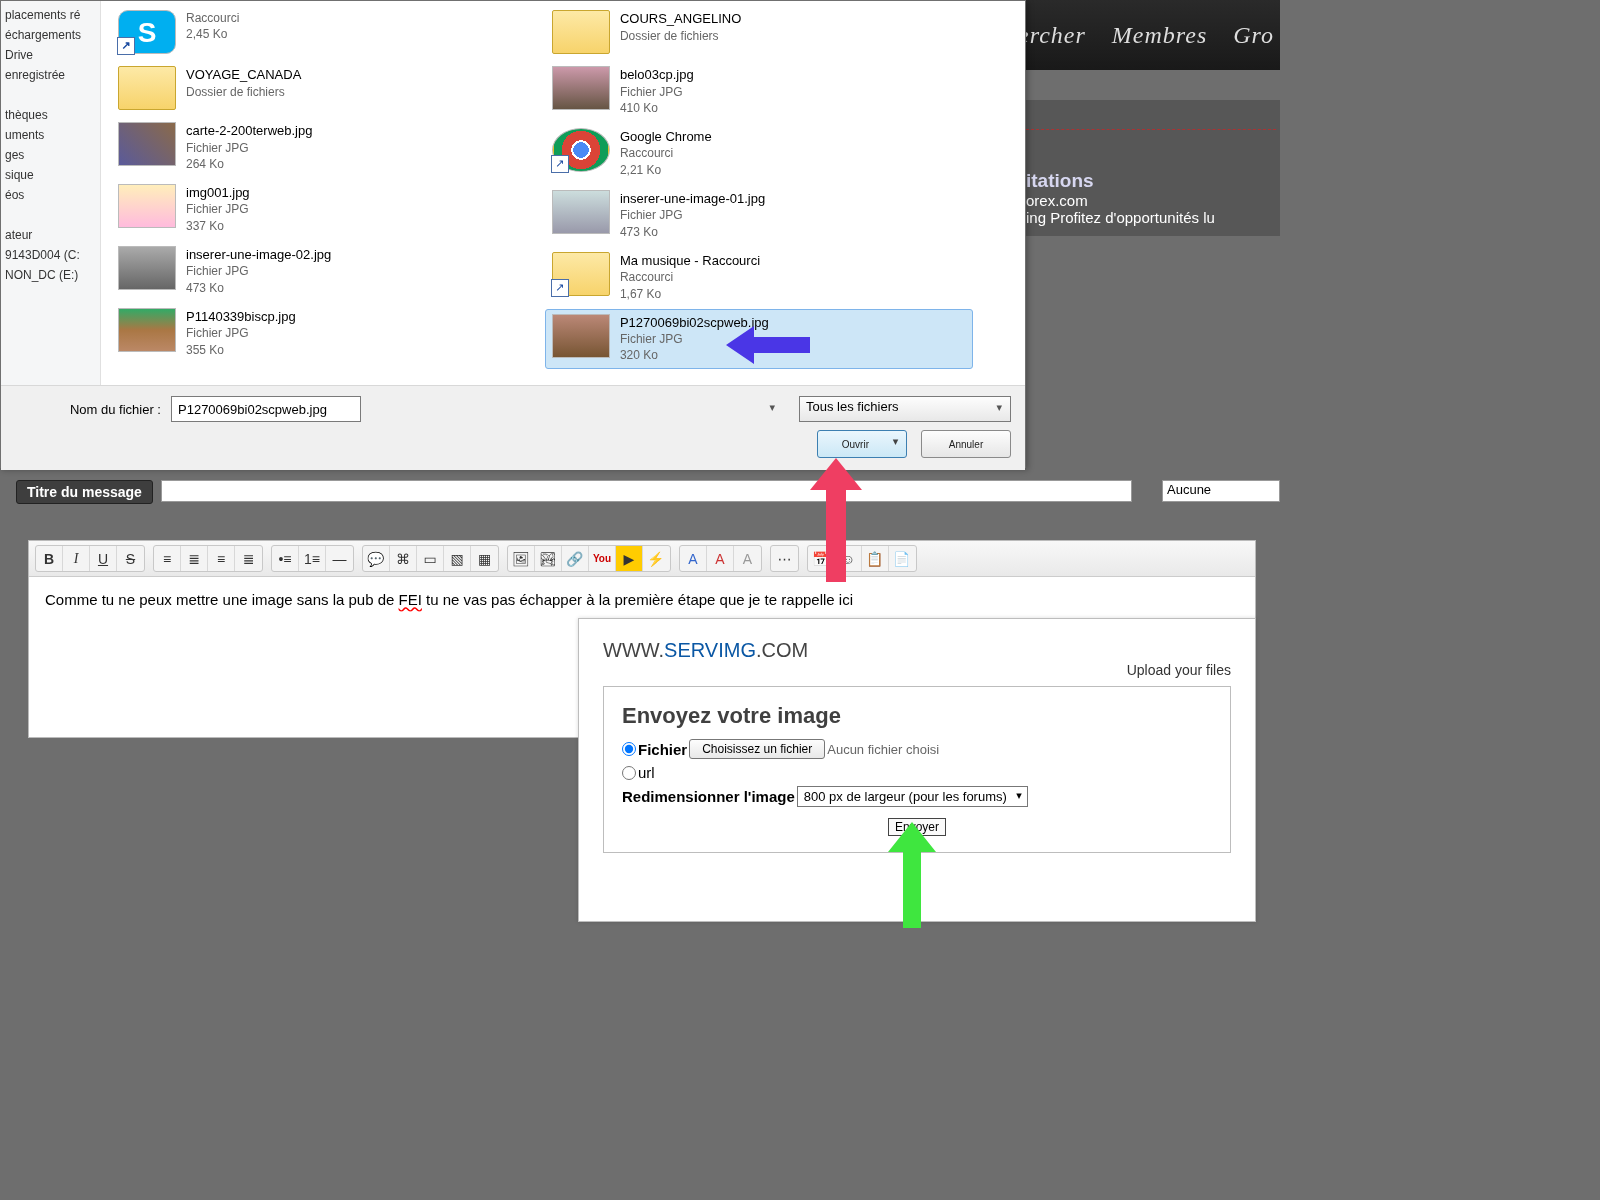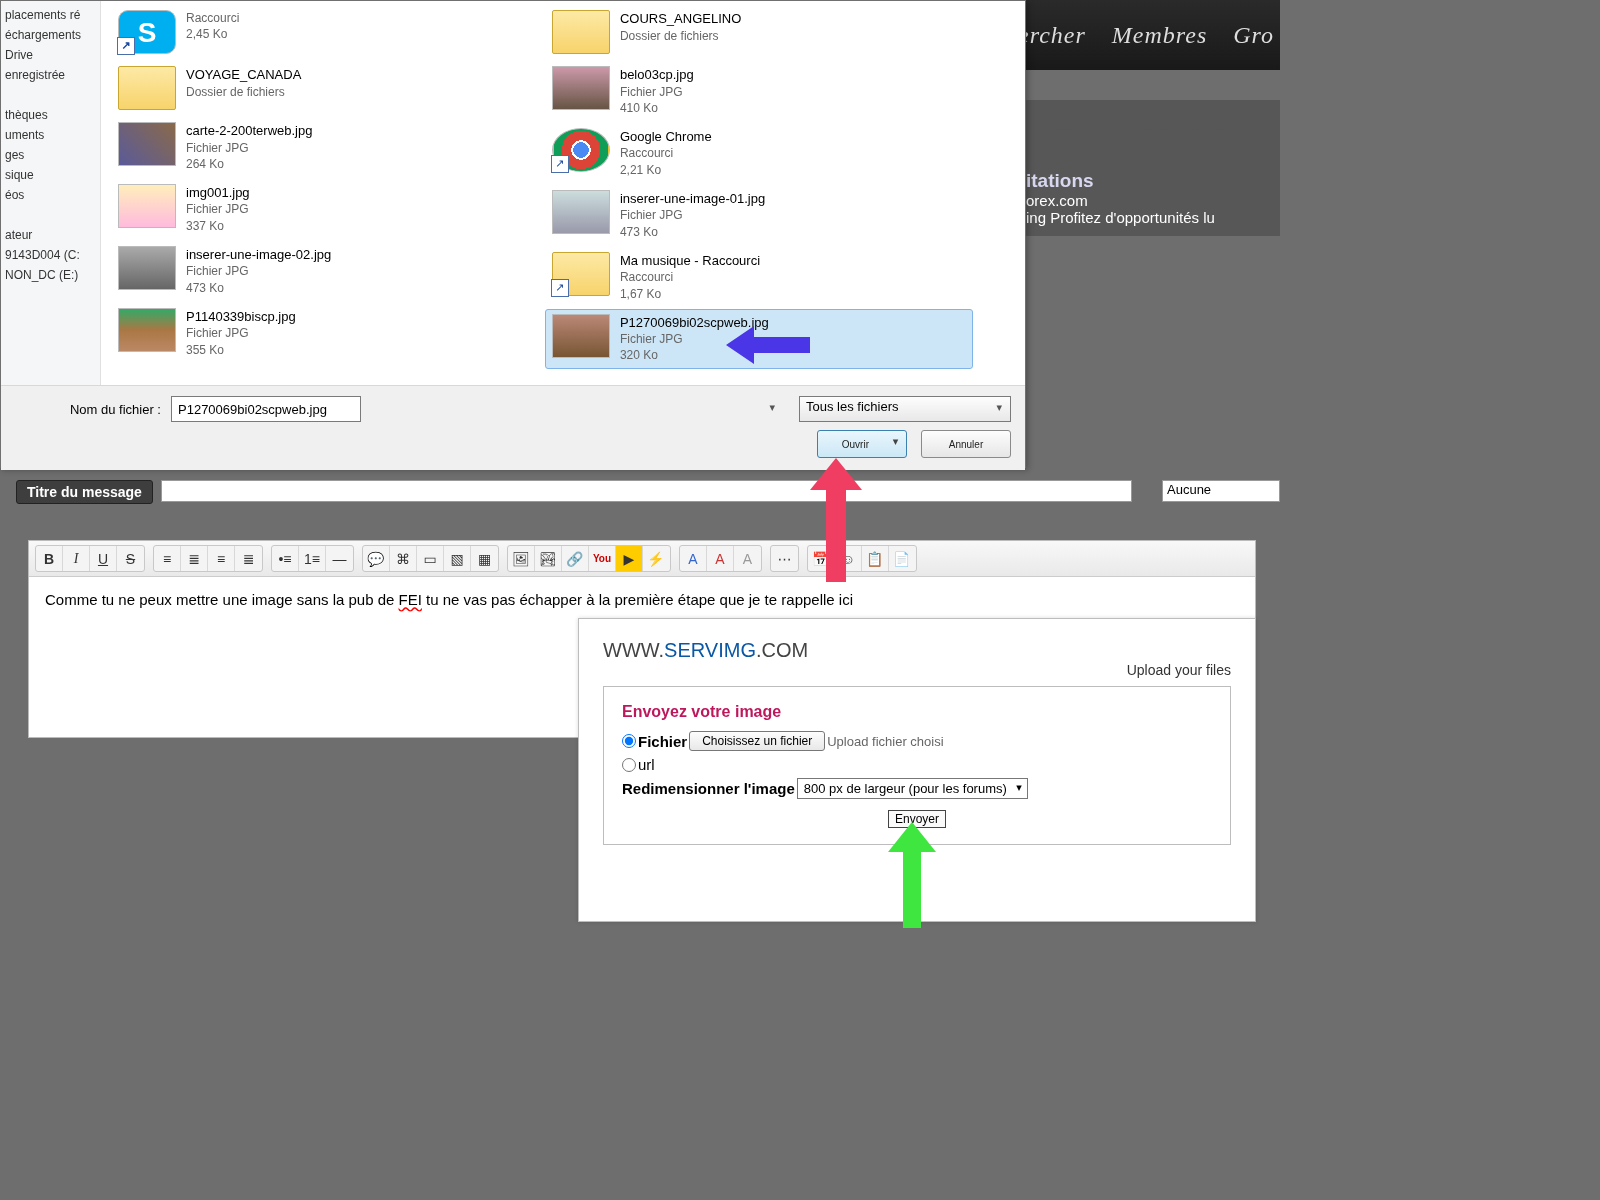--- a/index.html
+++ b/index.html
@@ -73,21 +73,21 @@
 .ed-content { padding: 14px 16px; font-size: 15px; color: #000; min-height: 160px; }
 .red-sq { text-decoration: underline wavy red; }
 
 
 .servimg { position: absolute; left: 578px; top: 618px; width: 678px; height: 304px; background: #fff; border: 1px solid #bdbdbd; box-shadow: 0 0 4px rgba(0,0,0,.15); padding: 20px 24px; }
 .servimg .brand { text-align: left; font-family: "Arial Black", sans-serif; font-size: 20px; letter-spacing: 0; }
 .servimg .brand span.a { color: #0a57a4; }
 .servimg .brand span.b { color: #444; }
 .servimg .sub { text-align: right; font-size: 14px; color: #333; margin-bottom: 8px; }
 .svbox { border: 1px solid #bdbdbd; padding: 16px 18px; }
-.svbox h3 { color: #be185d; font-size: 16px; font-weight: bold; margin-bottom: 10px; }
+.svbox h3 { color: #404040; font-size: 22px; font-weight: bold; margin-bottom: 10px; }
 .svline { display: flex; align-items: center; gap: 2px; margin: 5px 0; font-size: 15px; }
 .svline input[type=radio] { width: 14px; height: 14px; }
 .chip-btn { border: 1px solid #777; border-radius: 3px; background: linear-gradient(#fdfdfd,#e8e8e8); font-size: 12px; padding: 2px 12px; cursor: pointer; }
 .svsel { border: 1px solid #777; background: #fff; font-size: 13px; padding: 2px 20px 2px 6px; position: relative; }
 .svsel::after { content: "▾"; position: absolute; right: 5px; top: 2px; font-size: 11px; }
 .send { border: 1px solid #444; background: #fafafa; font-size: 12px; padding: 1px 6px; margin-top: 6px; display: inline-block; cursor: pointer; }
 .center { text-align: center; }
 .grey { color: #666; font-size: 13px; }
 </style>
 </head>
@@ -320,21 +320,21 @@
   <div class="brand">
     <span class="b">WWW.</span><span class="a">SERVIMG</span><span class="b">.COM</span>
   </div>
   <div class="sub">Upload your files</div>
   <div class="svbox">
     <h3>Envoyez votre image</h3>
     <div class="svline">
       <input type="radio" checked="" style="">
       <b>Fichier</b>
       <span class="chip-btn">Choisissez un fichier</span>
-      <span class="grey">Upload fichier choisi</span>
+      <span class="grey">Aucun fichier choisi</span>
     </div>
     <div class="svline">
       <input type="radio" style="">
       <span>url</span>
     </div>
     <div class="svline">
       <b>Redimensionner l'image</b>
       <span class="svsel">800 px de largeur (pour les forums)</span>
     </div>
     <div class="center">

